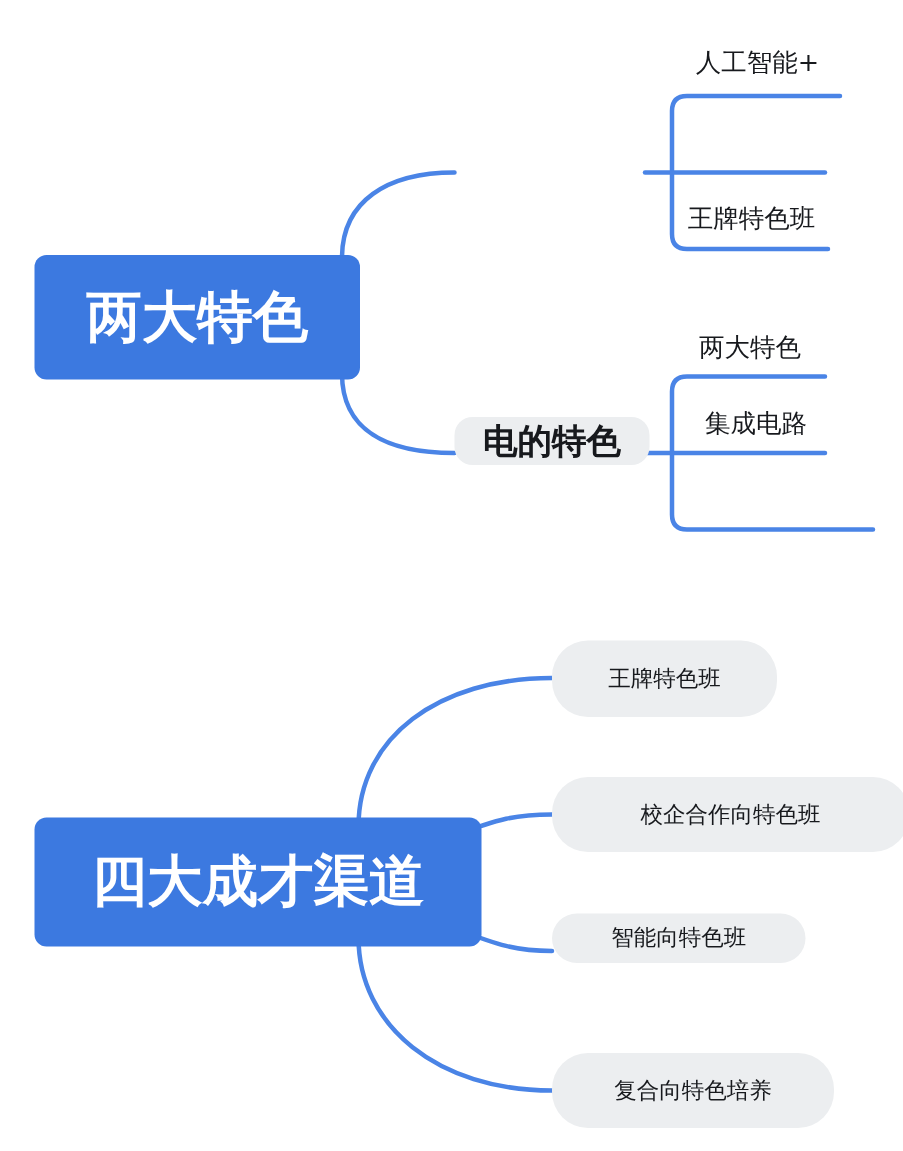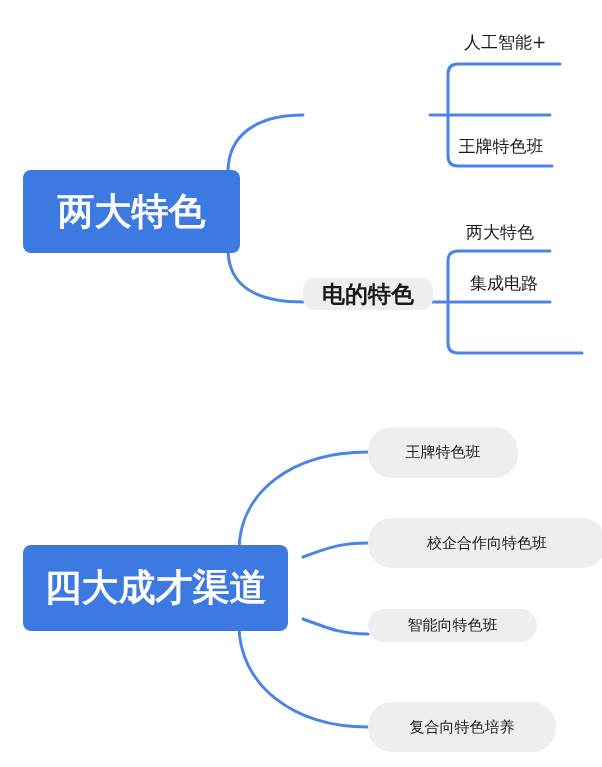--- a/index.html
+++ b/index.html
@@ -86,20 +86,20 @@
 
 
   <div class="leaf-label" style="left:448px;top:31px;width:114px;">人工智能+</div>
   <div class="leaf-label" style="left:450px;top:135px;width:102px;">王牌特色班</div>
 
   <div class="node node-mid" style="left:303px;top:278px;width:130px;height:32px;">电的特色</div>
 
   <div class="leaf-label" style="left:450px;top:221px;width:100px;">两大特色</div>
   <div class="leaf-label" style="left:454px;top:272px;width:100px;">集成电路</div>
 
-  <div class="node node-root" style="left:23px;top:545px;width:265px;height:86px;">四大成才渠道</div>
+  <div class="node node-root" style="left:23px;top:545px;width:298px;height:86px;">四大成才渠道</div>
 
   <div class="node node-leafbox" style="left:368px;top:427px;width:150px;height:51px;">王牌特色班</div>
   <div class="node node-leafbox" style="left:368px;top:518px;width:238px;height:50px;">校企合作向特色班</div>
   <div class="node node-leafbox" style="left:368px;top:609px;width:169px;height:33px;">智能向特色班</div>
   <div class="node node-leafbox" style="left:368px;top:702px;width:188px;height:50px;">复合向特色培养</div>
 
 </div>
 
 </body></html>

